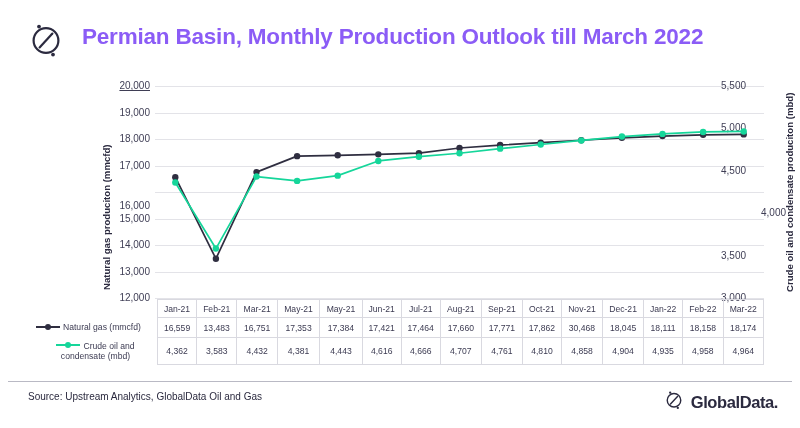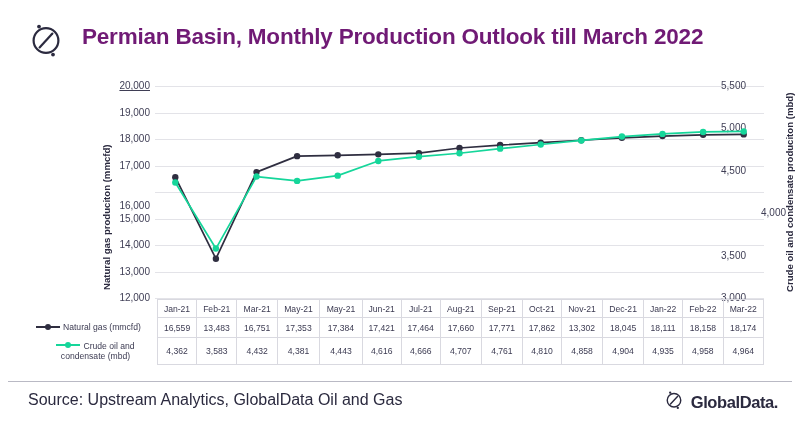--- a/index.html
+++ b/index.html
@@ -12,21 +12,21 @@
     position:relative;
   }
   #page{position:relative;width:800px;height:428px;}
 
   
   .header{position:absolute;left:0;top:0;width:800px;height:76px;}
   .logo-mark{position:absolute;left:24px;top:18px;width:44px;height:44px;}
   .title{
     position:absolute;left:82px;top:24px;
     font-size:22.5px;font-weight:bold;letter-spacing:-0.2px;
-    color:#701a75;white-space:nowrap;
+    color:#8b5cf6;white-space:nowrap;
   }
 
   
   .chart-area{position:absolute;left:0;top:76px;width:800px;height:228px;}
 
   .axis-title{
     position:absolute;
     font-size:9.6px;font-weight:bold;color:#2b2a3f;
     white-space:nowrap;
     transform-origin:0 0;
@@ -77,21 +77,21 @@
   .legend{
     position:absolute;left:0;top:364px;width:800px;
     text-align:center;font-size:9.4px;color:#3c3b52;
   }
   .legend .item{display:inline-block;margin:0 9px;white-space:nowrap;}
 
   
   .divider{position:absolute;left:8px;top:381px;width:784px;height:1px;background:#b9b9c4;}
   .source{
     position:absolute;left:28px;top:391px;
-    font-size:16px;color:#2b2a3f;white-space:nowrap;
+    font-size:10px;color:#2b2a3f;white-space:nowrap;
   }
   .brand{position:absolute;right:22px;top:389px;height:26px;display:flex;align-items:center;}
   .brand-text{font-size:16.5px;font-weight:bold;letter-spacing:-0.4px;color:#2b2a3f;margin-left:5px;}
 </style>
 </head>
 <body>
 
 <div id="page">
 
   <div class="header">
@@ -207,21 +207,21 @@
           <td>16,559</td>
           <td>13,483</td>
           <td>16,751</td>
           <td>17,353</td>
           <td>17,384</td>
           <td>17,421</td>
           <td>17,464</td>
           <td>17,660</td>
           <td>17,771</td>
           <td>17,862</td>
-          <td>13,302</td>
+          <td>30,468</td>
           <td>18,045</td>
           <td>18,111</td>
           <td>18,158</td>
           <td>18,174</td>
         </tr>
         <tr class="series2">
           <td class="rowhead wrap"><span class="swatch"><svg width="24" height="8">
                 <line x1="0" y1="4" x2="24" y2="4" stroke="#15d69a" stroke-width="2"></line>
                 <circle cx="12" cy="4" r="3" fill="#15d69a"></circle>
               </svg></span><span>Crude oil and condensate (mbd)</span></td>

